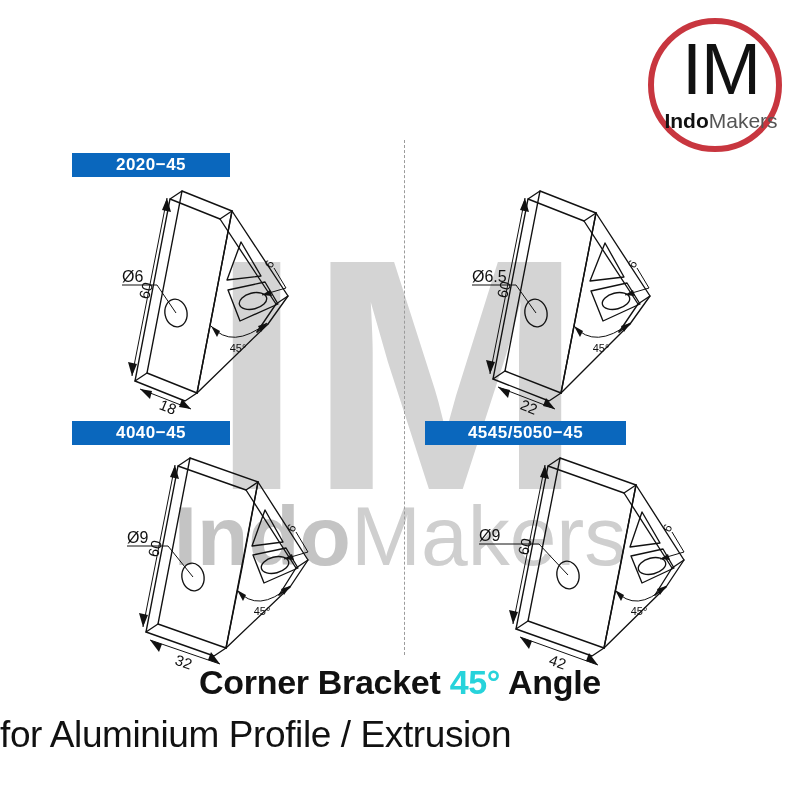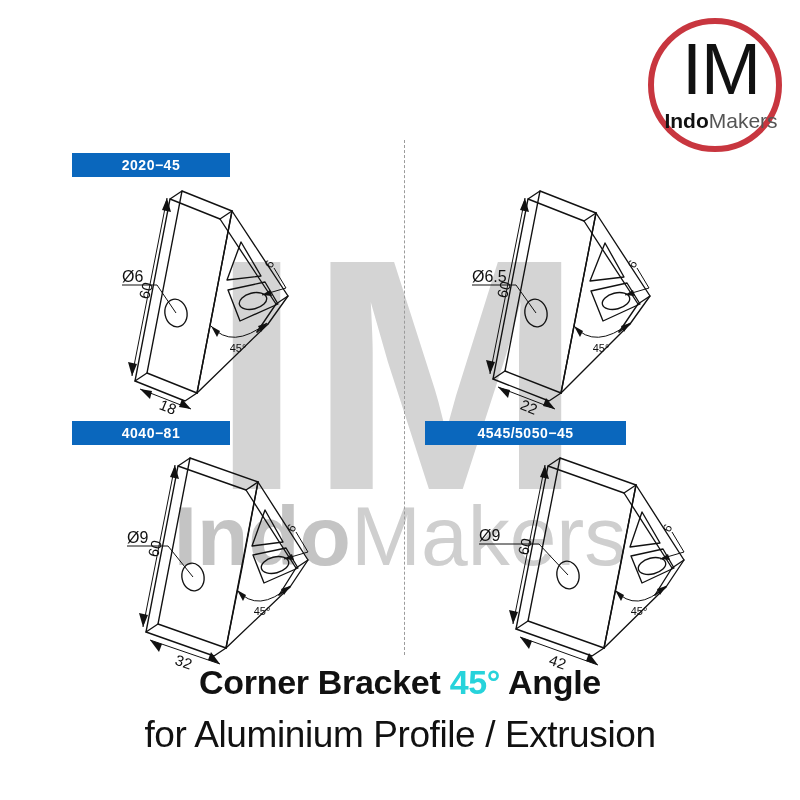--- a/index.html
+++ b/index.html
@@ -48,21 +48,21 @@
     position:absolute;left:0;top:86px;width:134px;text-align:center;
     font-size:21px;line-height:1;color:#111;white-space:nowrap;
     font-family:"Liberation Sans", sans-serif;
   }
   .logo-name b{font-weight:700;}
   .logo-name span{font-weight:400;color:#555;}
 
   
   .chip{
     position:absolute;height:24px;background:#0a67bd;
-    color:#ffffff;font-size:14px;font-weight:700;
+    color:#ffffff;font-size:17px;font-weight:700;
     display:flex;align-items:center;justify-content:center;
     letter-spacing:0.5px;
     font-family:"Liberation Sans", sans-serif;
   }
 
   
   .divider{
     position:absolute;left:404px;top:140px;width:0;height:515px;
     border-left:1.6px dashed #9b9b9b;
   }
@@ -73,21 +73,21 @@
 
   
   .title-main{
     position:absolute;left:0;top:663px;width:800px;text-align:center;
     font-size:34px;font-weight:700;color:#111111;
     font-family:"Liberation Sans", sans-serif;
     letter-spacing:-0.3px;line-height:1.15;
   }
   .title-main .accent{color:#27d3db;}
   .title-sub{
-    position:absolute;left:0;top:714px;width:800px;text-align:center;
+    position:absolute;left:0;top:714px;width:800px;text-align:left;
     font-size:37px;font-weight:400;color:#111111;
     font-family:"Liberation Sans", sans-serif;
     letter-spacing:-0.4px;line-height:1.15;
   }
 </style>
 </head>
 <body>
 
 <div id="stage">
 
@@ -95,21 +95,21 @@
   <div class="wm wm-name"><b>Indo</b><span>Makers</span></div>
 
   <div class="logo">
     <div class="logo-im">IM</div>
     <div class="logo-name"><b>Indo</b><span>Makers</span></div>
   </div>
 
   <div class="divider"></div>
 
   <div class="chip" style="left:72px;top:153px;width:158px;">2020−45</div>
-  <div class="chip" style="left:72px;top:421px;width:158px;">4040−81</div>
+  <div class="chip" style="left:72px;top:421px;width:158px;">4040−45</div>
   <div class="chip" style="left:425px;top:421px;width:201px;">4545/5050−45</div>
 
   <div class="cell" style="left:110px;top:180px;">
     <svg width="230" height="230" viewBox="0 0 230 230">
       <g fill="none" stroke="#111111" stroke-width="1.35" stroke-linejoin="round" stroke-linecap="round">
 
         <path d="M 72 11 L 122 31 L 87 213 L 37 193 Z"></path>
 
         <path d="M 72 11 L 60 19 L 25 201 L 37 193"></path>
         <path d="M 60 19 L 110 39 L 122 31"></path>

